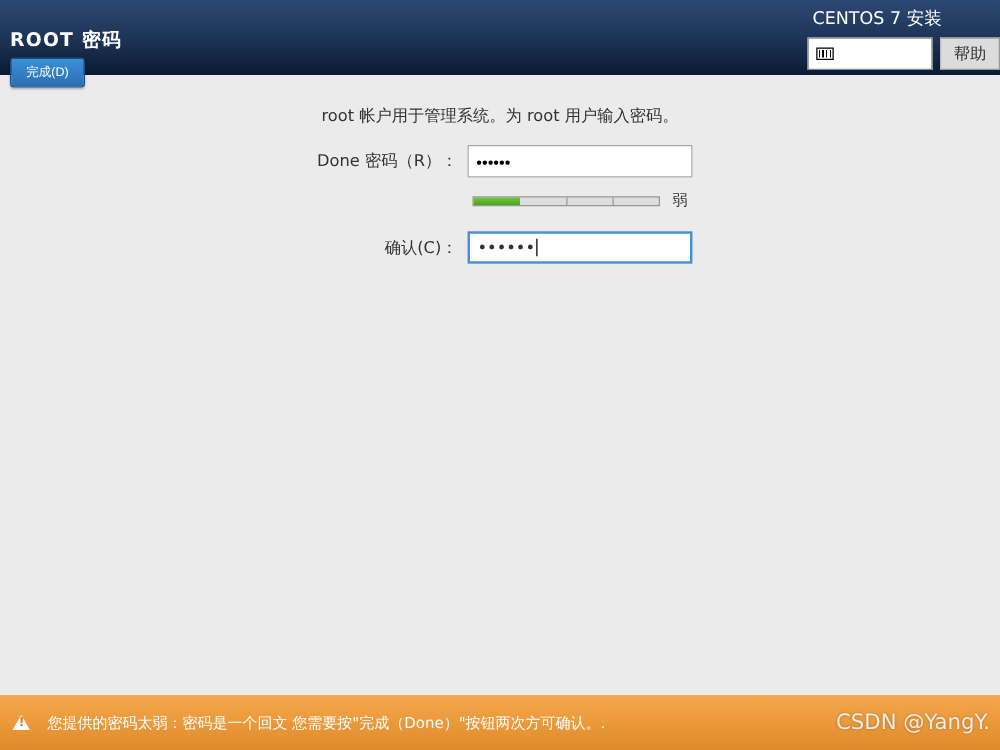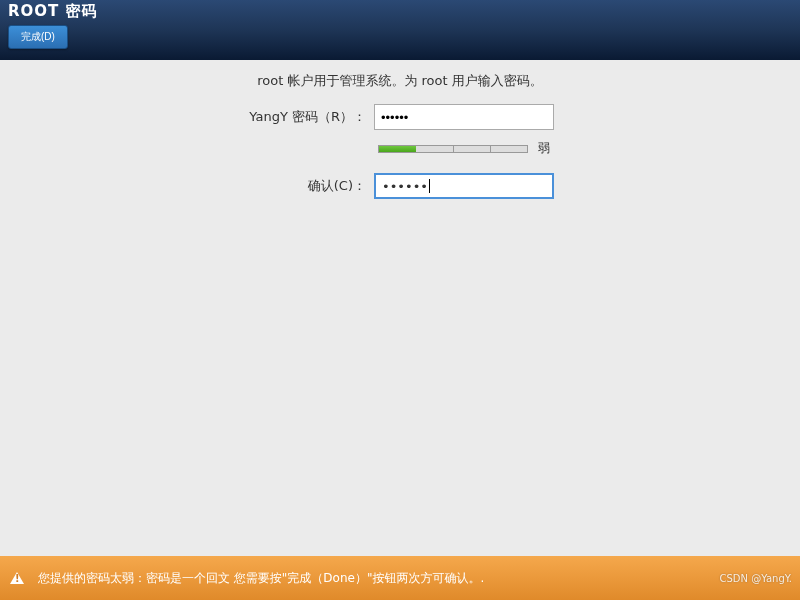--- a/index.html
+++ b/index.html
@@ -12,21 +12,21 @@
       position: relative;
     }
     .header {
       height: 60px;
       background: linear-gradient(to bottom, #2b4974 0%, #1e3556 50%, #0a1a33 100%);
       color: white;
       position: relative;
     }
     .title-area {
       position: absolute;
-      top: 2px;
+      top: 23px;
       left: 8px;
     }
     .page-title {
       font-size: 15px;
       font-weight: bold;
       letter-spacing: 1px;
     }
     .done-button {
       margin-top: 4px;
       background: linear-gradient(to bottom, #3c8fd8, #2b6fb3);
@@ -78,21 +78,21 @@
     .help-button {
       background: #dcdcdc;
       border: 1px solid #999;
       border-left: 1px solid #bbb;
       padding: 3px 10px;
       font-size: 13px;
       cursor: pointer;
       color:#333;
     }
     .content {
-      padding-top: 12px;
+      padding-top: 24px;
       display: flex;
       flex-direction: column;
       align-items: center;
       color: #333;
     }
     .description {
       font-size: 13px;
       margin-bottom: 14px;
     }
     .form-row {
@@ -173,43 +173,53 @@
       content:"!";
       position:absolute;
       left:-2px;top:1px;
       color:#d07a20;
       font-size:10px;
       font-weight:bold;
     }
     .watermark {
       position: absolute;
       right: 8px;
-      font-size: 10px;
+      font-size: 17px;
       color: rgba(255,255,255,0.85);
       text-shadow: 0 0 2px rgba(0,0,0,0.3);
     }
     .cursor-line{
       display:inline-block;width:1px;height:14px;background:#000;vertical-align:middle;margin-left:1px;
     }
   </style>
 </head>
 <body>
 
 <div class="header">
   <div class="title-area">
     <div class="page-title">ROOT 密码</div>
     <button class="done-button">完成(D)</button>
   </div>
+  <div class="right-area">
+    <div class="install-title">CENTOS 7 安装</div>
+    <div class="right-controls">
+      <div class="lang-select">
+        <span class="kb-icon"></span>
+        <span>cn</span>
+      </div>
+      <button class="help-button">帮助</button>
+    </div>
+  </div>
 </div>
 
 <div class="content">
   <div class="description">root 帐户用于管理系统。为 root 用户输入密码。</div>
 
   <div class="form-row">
-    <div class="form-label">YangY 密码（R）：</div>
+    <div class="form-label">Done 密码（R）：</div>
     <input type="text" class="password-input" readonly="" value="••••••" style="">
   </div>
 
   <div class="strength-row">
     <div class="strength-bar">
       <div class="strength-fill"></div>
       <div class="strength-seg"></div>
       <div class="strength-seg"></div>
       <div class="strength-seg"></div>
       <div class="strength-seg"></div>

